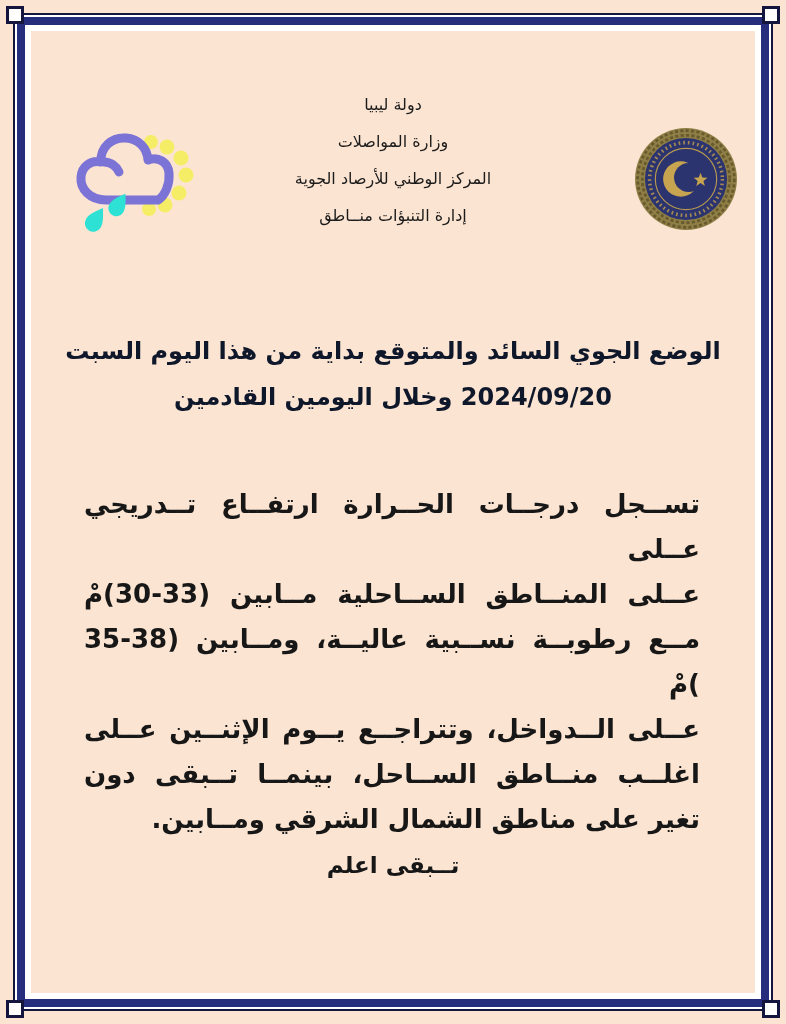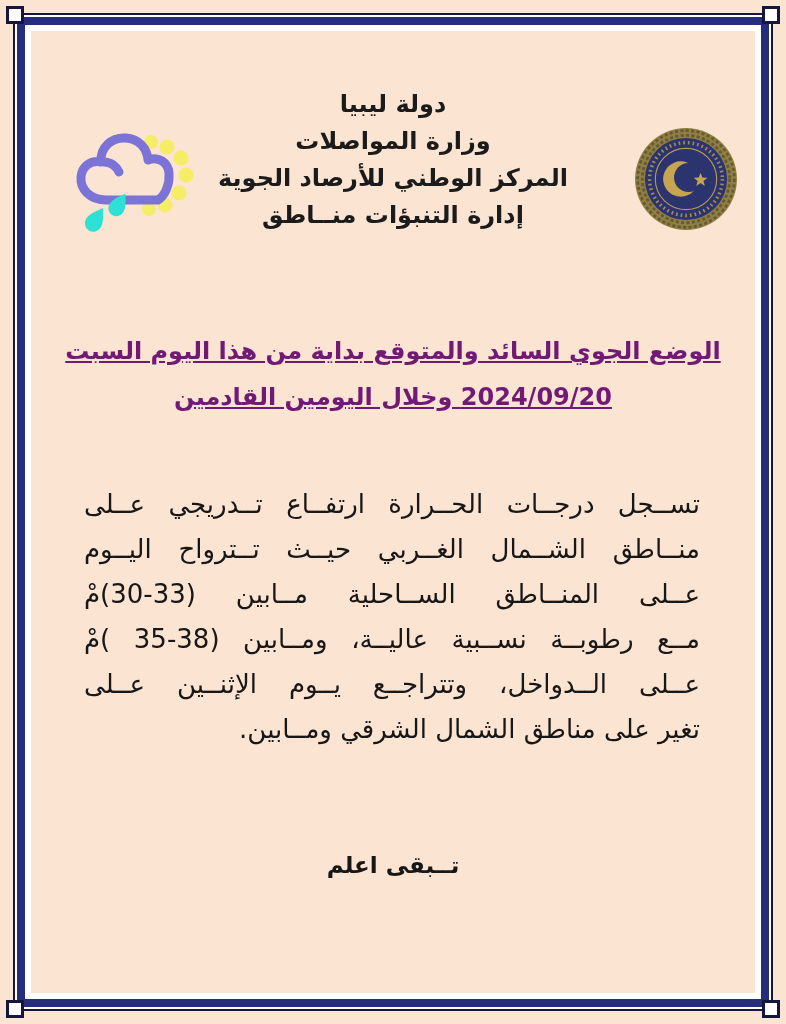--- a/index.html
+++ b/index.html
@@ -37,22 +37,22 @@
   }
   .corner.tl{left:6px;top:6px;}
   .corner.tr{right:6px;top:6px;}
   .corner.bl{left:6px;bottom:6px;}
   .corner.br{right:6px;bottom:6px;}
 
   
   .header-block{
     position:absolute;top:86px;left:0;right:0;
     text-align:center;
-    font-weight:bold;
-    font-size:24px;
+    font-weight:normal;
+    font-size:16px;
     line-height:37px;
     direction:rtl;
     z-index:2;
   }
   .weather-icon-wrap{
     position:absolute;left:72px;top:120px;width:124px;height:116px;
     z-index:1;
   }
   .seal-wrap{
     position:absolute;left:634px;top:127px;width:104px;height:104px;
@@ -60,29 +60,28 @@
   }
 
   
   .title-block{
     position:absolute;top:328px;left:58px;right:58px;
     direction:rtl;
     text-align:center;
     font-weight:bold;
     font-size:24px;
     line-height:46px;
-    color:#701a75;
-    text-decoration:underline;
+    color:#0f172a;
   }
 
   
   .body-block{
     position:absolute;top:482px;left:84px;right:86px;
     direction:rtl;
-    font-weight:normal;
+    font-weight:bold;
     font-size:26px;
     line-height:45px;
     color:#171717;
   }
   .body-line{
     text-align:justify;
     text-align-last:justify;
     text-justify:inter-word;
   }
   .body-line.last{
@@ -163,22 +162,22 @@
     <div>إدارة التنبؤات منــاطق</div>
   </div>
 
   <div class="title-block">
     <div>الوضع الجوي السائد والمتوقع بداية من هذا اليوم السبت</div>
     <div>2024/09/20 وخلال اليومين القادمين</div>
   </div>
 
   <div class="body-block">
     <div class="body-line">تســجل درجــات الحــرارة ارتفــاع تــدريجي عــلى</div>
-    <div class="body-line">منــاطق الشــمال الغــربي حيــث تــترواح اليــوم</div>
     <div class="body-line">عــلى المنــاطق الســاحلية مــابين (33-30)مْ</div>
     <div class="body-line">مــع رطوبــة نســبية عاليــة، ومــابين (38-35 )مْ</div>
     <div class="body-line">عــلى الــدواخل، وتتراجــع يــوم الإثنــين عــلى</div>
+    <div class="body-line">اغلــب منــاطق الســاحل، بينمــا تــبقى دون</div>
     <div class="body-line last">تغير على مناطق الشمال الشرقي ومــابين.</div>
   </div>
 
   <div class="footer-block">تــبقى اعلم</div>
 
 </div>
 
 </body></html>

